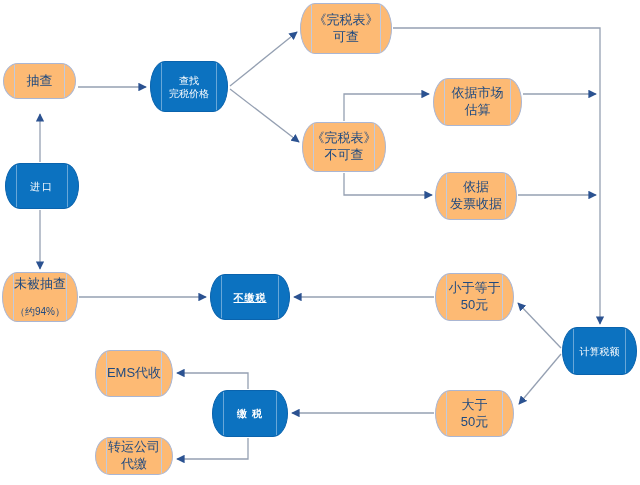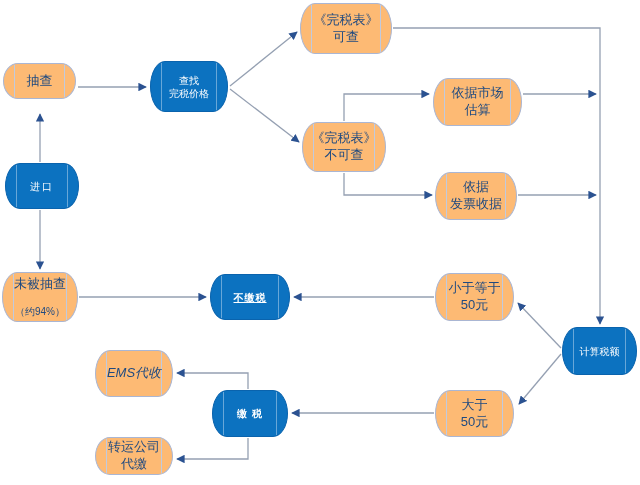--- a/index.html
+++ b/index.html
@@ -88,17 +88,17 @@
   <div class="node white" style="left:435px; top:172px; width:82px; height:48px;"><span class="lbl">依据
 发票收据</span></div>
   <div class="node white" style="left:2px;   top:272px; width:76px; height:50px;"><span class="lbl"><span>未被抽查</span><span class="sub">（约94%）</span></span></div>
   <div class="node blue fs19" style="left:210px; top:274px; width:80px; height:46px;text-decoration:underline;"><span class="lbl">不缴税</span></div>
   <div class="node white" style="left:435px; top:273px; width:79px; height:48px;"><span class="lbl">小于等于
 50元</span></div>
   <div class="node blue" style="left:562px; top:327px; width:75px; height:48px;"><span class="lbl">计算税额</span></div>
   <div class="node white fs15" style="left:435px; top:390px; width:79px; height:47px;"><span class="lbl">大于
 50元</span></div>
   <div class="node blue fs19" style="left:212px; top:390px; width:76px; height:47px;"><span class="lbl">缴 税</span></div>
-  <div class="node white" style="left:95px;  top:350px; width:78px; height:47px;font-style:italic;"><span class="lbl">EMS代收</span></div>
+  <div class="node white" style="left:95px;  top:350px; width:78px; height:47px;"><span class="lbl">EMS代收</span></div>
   <div class="node white" style="left:95px;  top:437px; width:78px; height:38px;"><span class="lbl">转运公司
 代缴</span></div>
 
 </div>
 
 </body></html>

